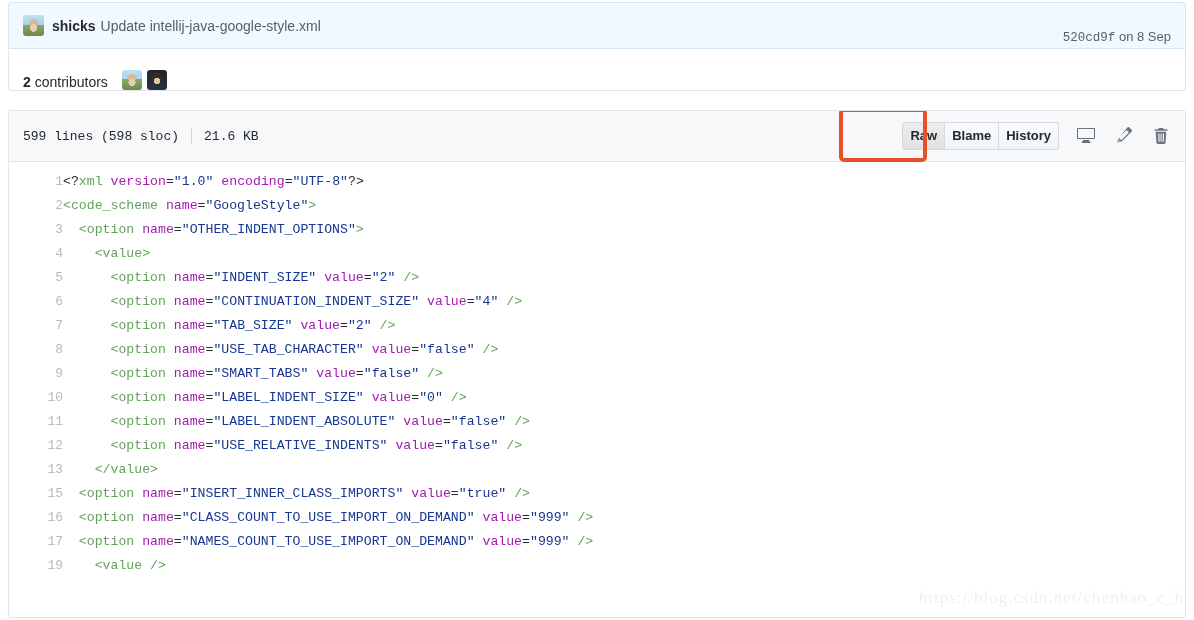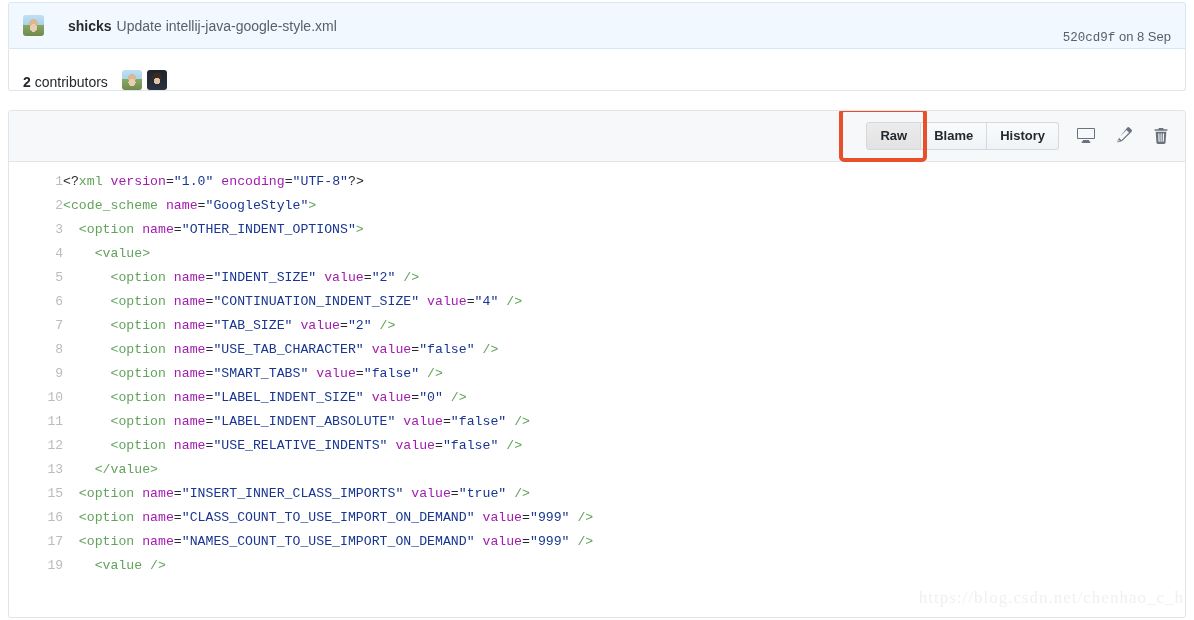--- a/index.html
+++ b/index.html
@@ -56,21 +56,20 @@
     background:
       radial-gradient(circle at 50% 55%, #e0c3a4 0 20%, rgba(0,0,0,0) 21%),
       radial-gradient(circle at 50% 36%, #3a2a20 0 28%, rgba(0,0,0,0) 29%),
       linear-gradient(#1d242c 0%, #2a3440 100%);
   }
   .commit-author {
     font-weight: bold;
     color: #24292e;
     margin-right: 5px;
     font-size: 14px;
-    margin-left: 16px;
   }
   .commit-message {
     color: #586069;
     font-size: 14px;
   }
   .commit-meta {
     margin-left: auto;
     color: #586069;
     font-size: 13px;
     white-space: nowrap;
@@ -159,21 +158,21 @@
     position: relative;
     z-index: 2;
   }
   .btn {
     font-family: "Liberation Sans", sans-serif;
     font-size: 13px;
     font-weight: bold;
     color: #24292e;
     background: linear-gradient(#fafbfc, #eff3f6);
     border: 1px solid #d5d9dd;
-    padding: 0 13px;
+    padding: 0 7px;
     height: 28px;
     line-height: 26px;
     box-sizing: border-box;
     cursor: pointer;
     white-space: nowrap;
   }
   .btn + .btn { border-left: none; }
   .btn:first-child { border-radius: 3px 0 0 3px; }
   .btn:last-child { border-radius: 0 3px 3px 0; }
   .btn.active { background: linear-gradient(#ececec, #e2e2e2); }
@@ -276,20 +275,25 @@
     <span class="contrib-avatars">
       <span class="avatar a1"></span>
       <span class="avatar a2"></span>
     </span>
   </div>
 </div>
 
 <div class="file-box">
 
   <div class="file-header">
+    <div class="file-info">
+      <span>599 lines (598 sloc)</span>
+      <span class="sep"></span>
+      <span>21.6 KB</span>
+    </div>
 
     <div class="btn-area">
       <div class="btn-group">
         <button class="btn active">Raw</button>
         <button class="btn">Blame</button>
         <button class="btn">History</button>
       </div>
 
       <div class="icon-btns">
         <span class="icon-btn">

